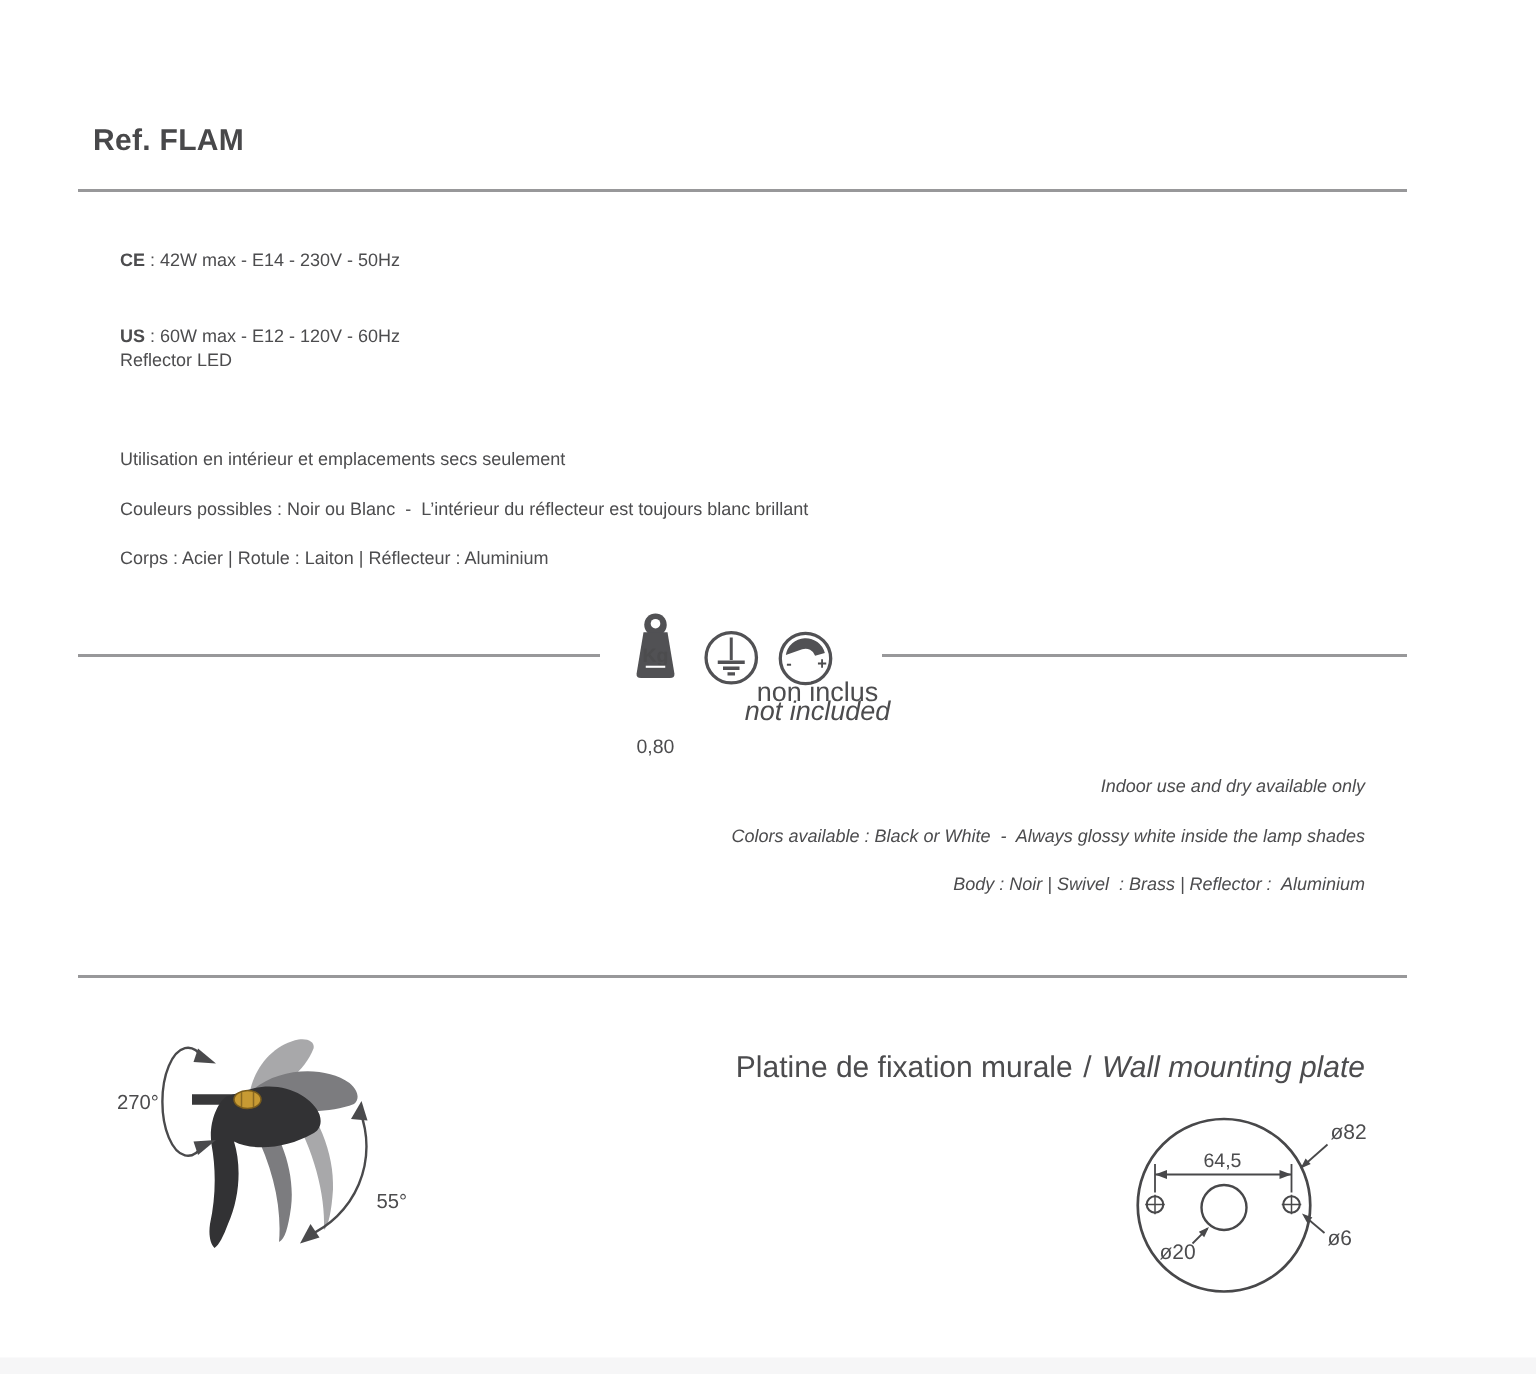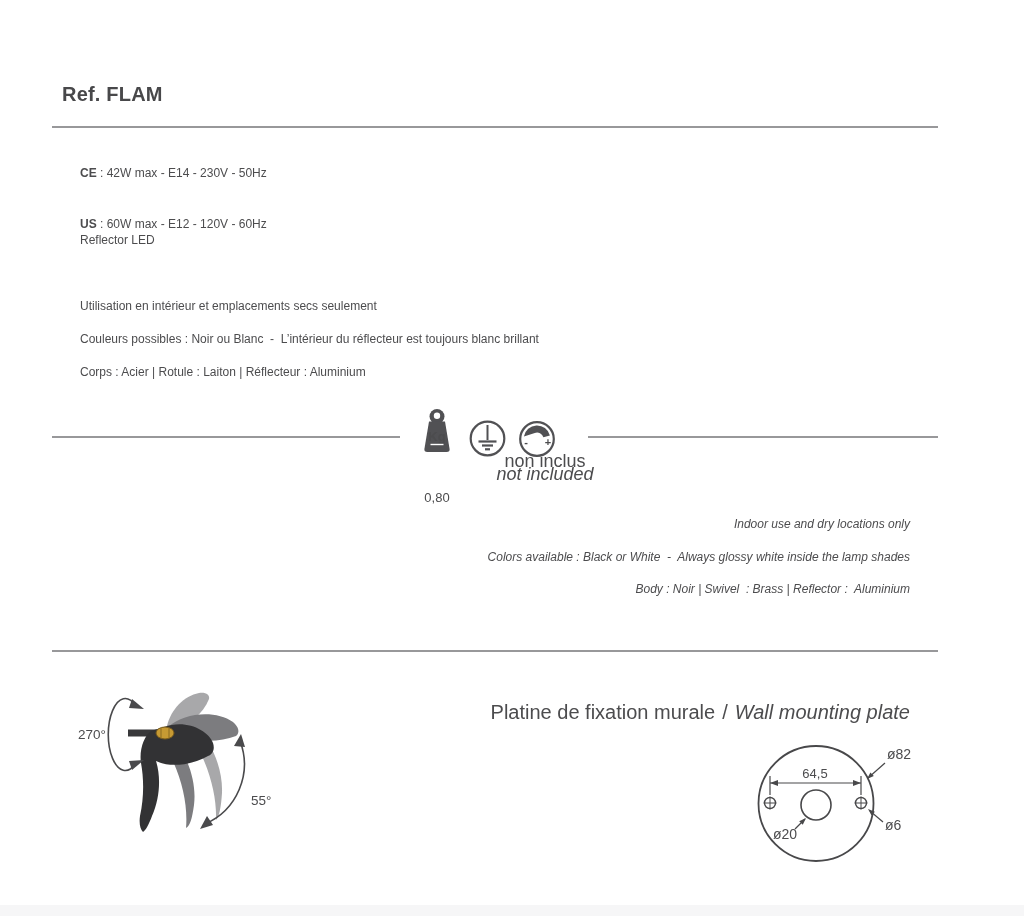--- a/index.html
+++ b/index.html
@@ -60,21 +60,21 @@
 
 <svg class="abs" style="left:518px;top:420px;" width="38" height="38" viewBox="0 0 38 38">
   <circle cx="19" cy="19" r="16.8" fill="none" stroke="#515154" stroke-width="2.2"></circle>
   <path d="M 5.9 16.6 A 13.3 13.3 0 0 1 31.9 15.4 L 25.4 17.2 A 6.6 6.6 0 0 0 16.8 12.9 Z" fill="#515154"></path>
   <text x="8" y="26" text-anchor="middle" font-size="11" font-weight="bold">-</text>
   <text x="30" y="26" text-anchor="middle" font-size="11" font-weight="bold">+</text>
 </svg>
 <div class="icon-label" style="left:495px;top:454px;width:100px;">non inclus</div>
 <div class="icon-label italic" style="left:495px;top:467px;width:100px;">not included</div>
 
-<div class="txt italic right" style="top:515px;">Indoor use and dry locations only</div>
+<div class="txt italic right" style="top:515px;">Indoor use and dry available only</div>
 <div class="txt italic right" style="top:548px;text-align:center;">Colors available : Black or White  -  Always glossy white inside the lamp shades</div>
 <div class="txt italic right" style="top:580px;">Body : Noir | Swivel  : Brass | Reflector :  Aluminium</div>
 
 <div class="rule" style="left:52px;top:650px;width:886px;"></div>
 
 <svg class="abs" style="left:50px;top:683px;" width="240" height="170" viewBox="0 0 240 170">
   <g>
     <rect x="78" y="46.5" width="33" height="7" fill="#38383a"></rect>
     <path d="M 117 43 C 121 26 134 13 149 10 C 156 9 160 12 159 16 C 153 31 139 42 124 46 Z" fill="#a8a8aa"></path>
     <path d="M 143 41 C 162 58 173 86 172 110 C 171 125 169 134 166 137 C 167 113 159 83 144 58 C 139 50 140 44 143 41 Z" fill="#a8a8aa"></path>

